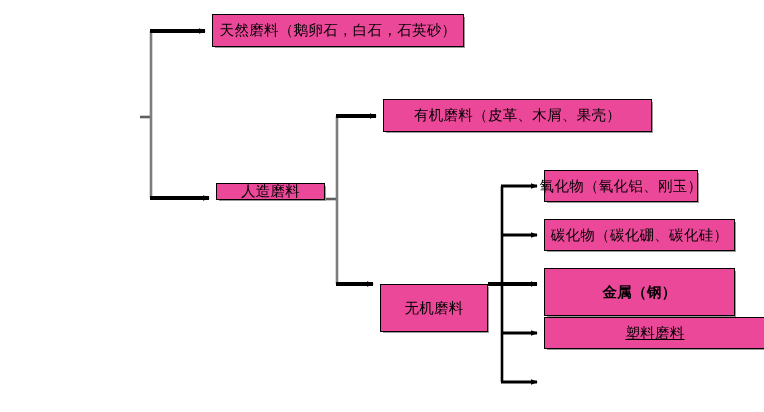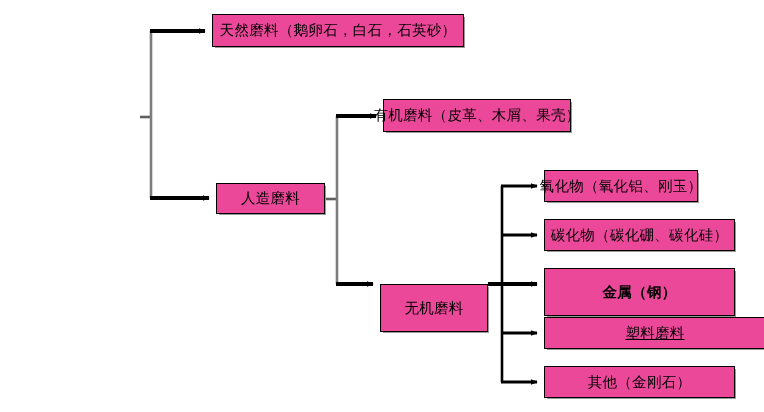--- a/index.html
+++ b/index.html
@@ -99,25 +99,25 @@
       <path d="M501,333 L537,333" stroke="#000000" stroke-width="2.8" fill="none" marker-end="url(#arrowhead)"></path>
       <path d="M501,382 L537,382" stroke="#000000" stroke-width="2.8" fill="none" marker-end="url(#arrowhead)"></path>
     </g>
   </svg>
 
 
   <div class="node" style="left:212px; top:14px; width:252px; height:33px;">
     <span class="node-label">天然磨料（鹅卵石，白石，石英砂）</span>
   </div>
 
-  <div class="node" style="left:216px; top:183px; width:109px; height:31px;">
+  <div class="node" style="left:216px; top:183px; width:109px; height:17px;">
     <span class="node-label">人造磨料</span>
   </div>
 
-  <div class="node" style="left:383px; top:99px; width:188px; height:33px;">
+  <div class="node" style="left:383px; top:99px; width:269px; height:33px;">
     <span class="node-label">有机磨料（皮革、木屑、果壳）</span>
   </div>
 
   <div class="node" style="left:380px; top:268px; width:108px; height:48px;margin-top:16px;">
     <span class="node-label">无机磨料</span>
   </div>
 
   <div class="node" style="left:544px; top:170px; width:154px; height:32px;">
     <span class="node-label">氧化物（氧化铝、刚玉）</span>
   </div>
@@ -127,17 +127,14 @@
   </div>
 
   <div class="node" style="left:544px; top:268px; width:191px; height:48px;font-weight:bold;">
     <span class="node-label">金属（钢）</span>
   </div>
 
   <div class="node" style="left:544px; top:317px; width:222px; height:32px;text-decoration:underline;">
     <span class="node-label">塑料磨料</span>
   </div>
 
-  <div class="node" style="left:544px; top:366px; width:191px; height:32px;">
-    <span class="node-label">其他（金刚石）</span>
-  </div>
 
 </div>
 
 </body></html>

